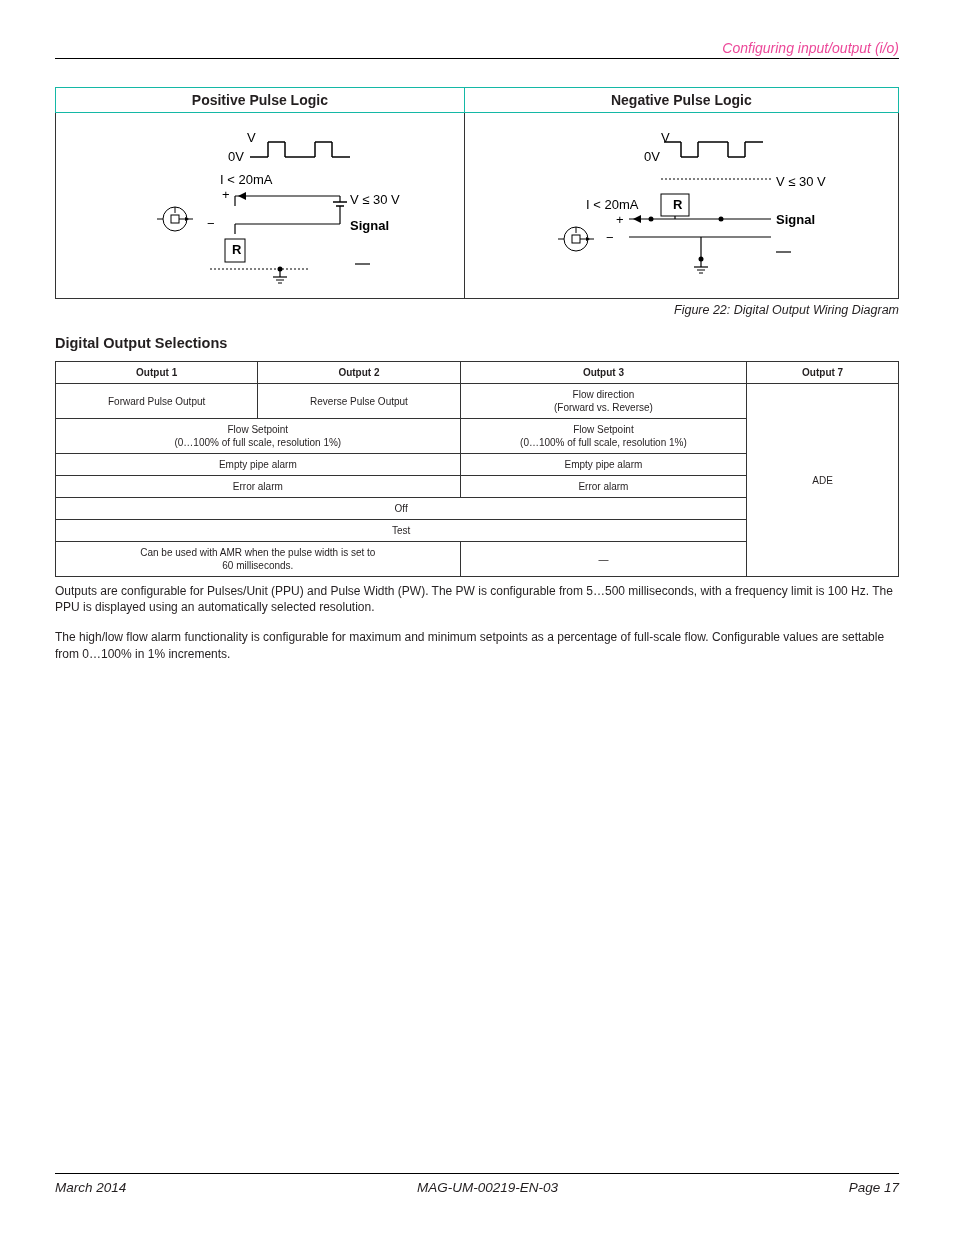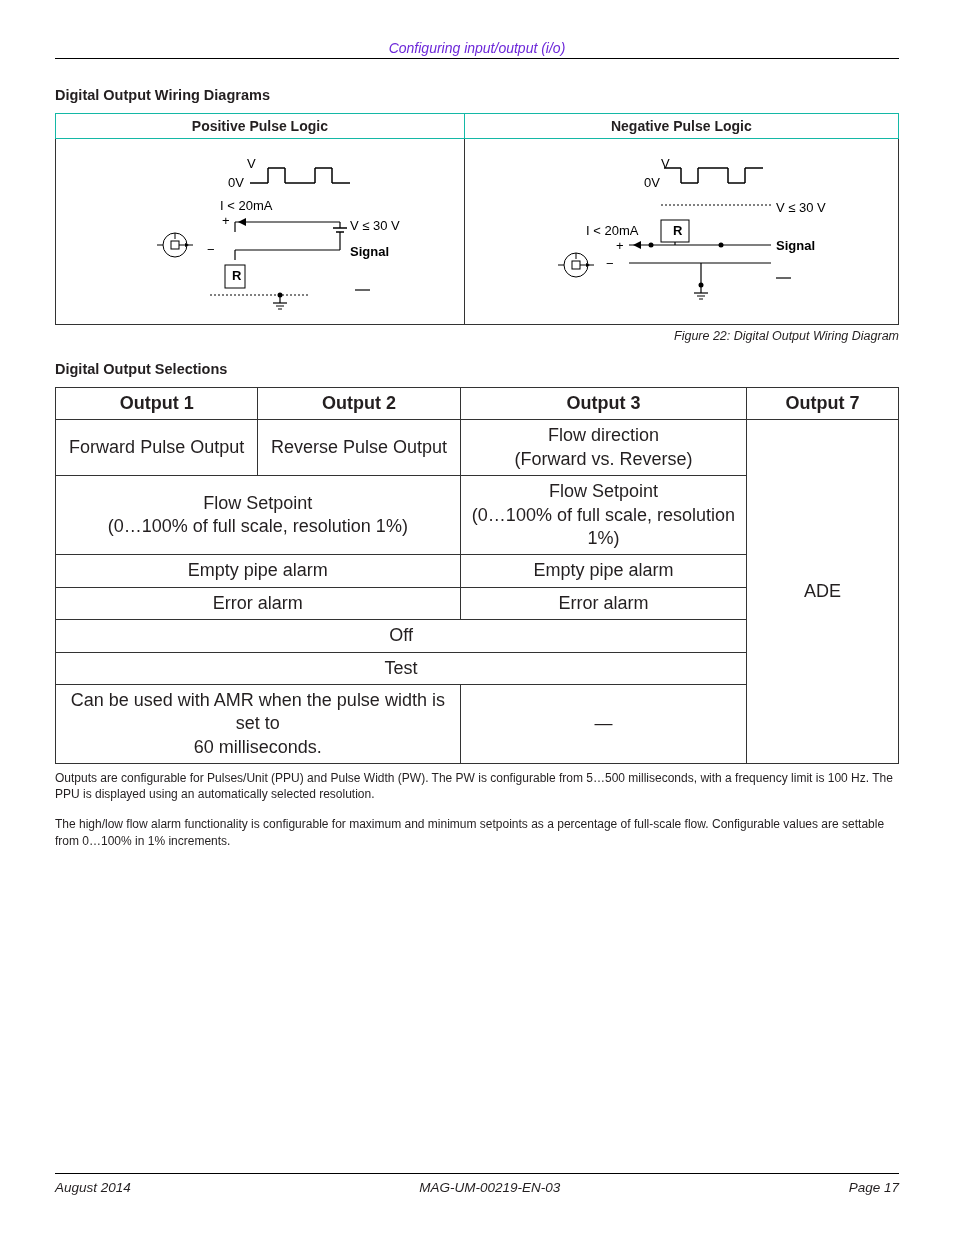--- a/index.html
+++ b/index.html
@@ -18,24 +18,24 @@
   .page {
     padding: 40px 55px 0 55px;
     box-sizing: border-box;
   }
   .header-line {
     border-bottom: 1.5px solid #000;
     padding-bottom: 2px;
     margin-bottom: 28px;
   }
   .header-text {
-    text-align: center;
+    text-align: right;
     font-style: italic;
     font-size: 14px;
-    color: #6d28d9;
+    color: #ec4899;
   }
   .section-heading {
     font-weight: bold;
     font-size: 14.5px;
     margin: 0 0 10px 0;
   }
   
   .diagram-table {
     width: 100%;
     border-collapse: collapse;
@@ -67,21 +67,21 @@
   
   .sel-table {
     width: 100%;
     border-collapse: collapse;
     margin-bottom: 6px;
   }
   .sel-table th, .sel-table td {
     border: 1px solid #333;
     padding: 4px 6px;
     text-align: center;
-    font-size: 18px;
+    font-size: 10px;
     line-height: 1.3;
   }
   .sel-table th {
     font-weight: bold;
   }
   .body-p {
     font-size: 12px;
     line-height: 1.35;
     margin: 6px 0 14px 0;
   }
@@ -104,21 +104,20 @@
 </style>
 </head>
 <body>
 
 <div class="page">
 
   <div class="header-line">
     <div class="header-text">Configuring input/output (i/o)</div>
   </div>
 
-  <div class="section-heading">Digital Output Wiring Diagrams</div>
 
   <table class="diagram-table">
     <thead>
       <tr>
         <th>Positive Pulse Logic</th>
         <th>Negative Pulse Logic</th>
       </tr>
     </thead>
     <tbody>
       <tr>
@@ -294,16 +293,16 @@
       </tr>
     </tbody>
   </table>
 
   <p class="body-p">Outputs are configurable for Pulses/Unit (PPU) and Pulse Width (PW). The PW is configurable from 5…500 milliseconds, with a frequency limit is 100 Hz. The PPU is displayed using an automatically selected resolution.</p>
   <p class="body-p">The high/low flow alarm functionality is configurable for maximum and minimum setpoints as a percentage of full-scale flow. Configurable values are settable from 0…100% in 1% increments.</p>
 
 </div>
 
 <div class="footer">
-  <span>August 2014</span>
+  <span>March 2014</span>
   <span>MAG-UM-00219-EN-03</span>
   <span>Page 17</span>
 </div>
 
 </body></html>

